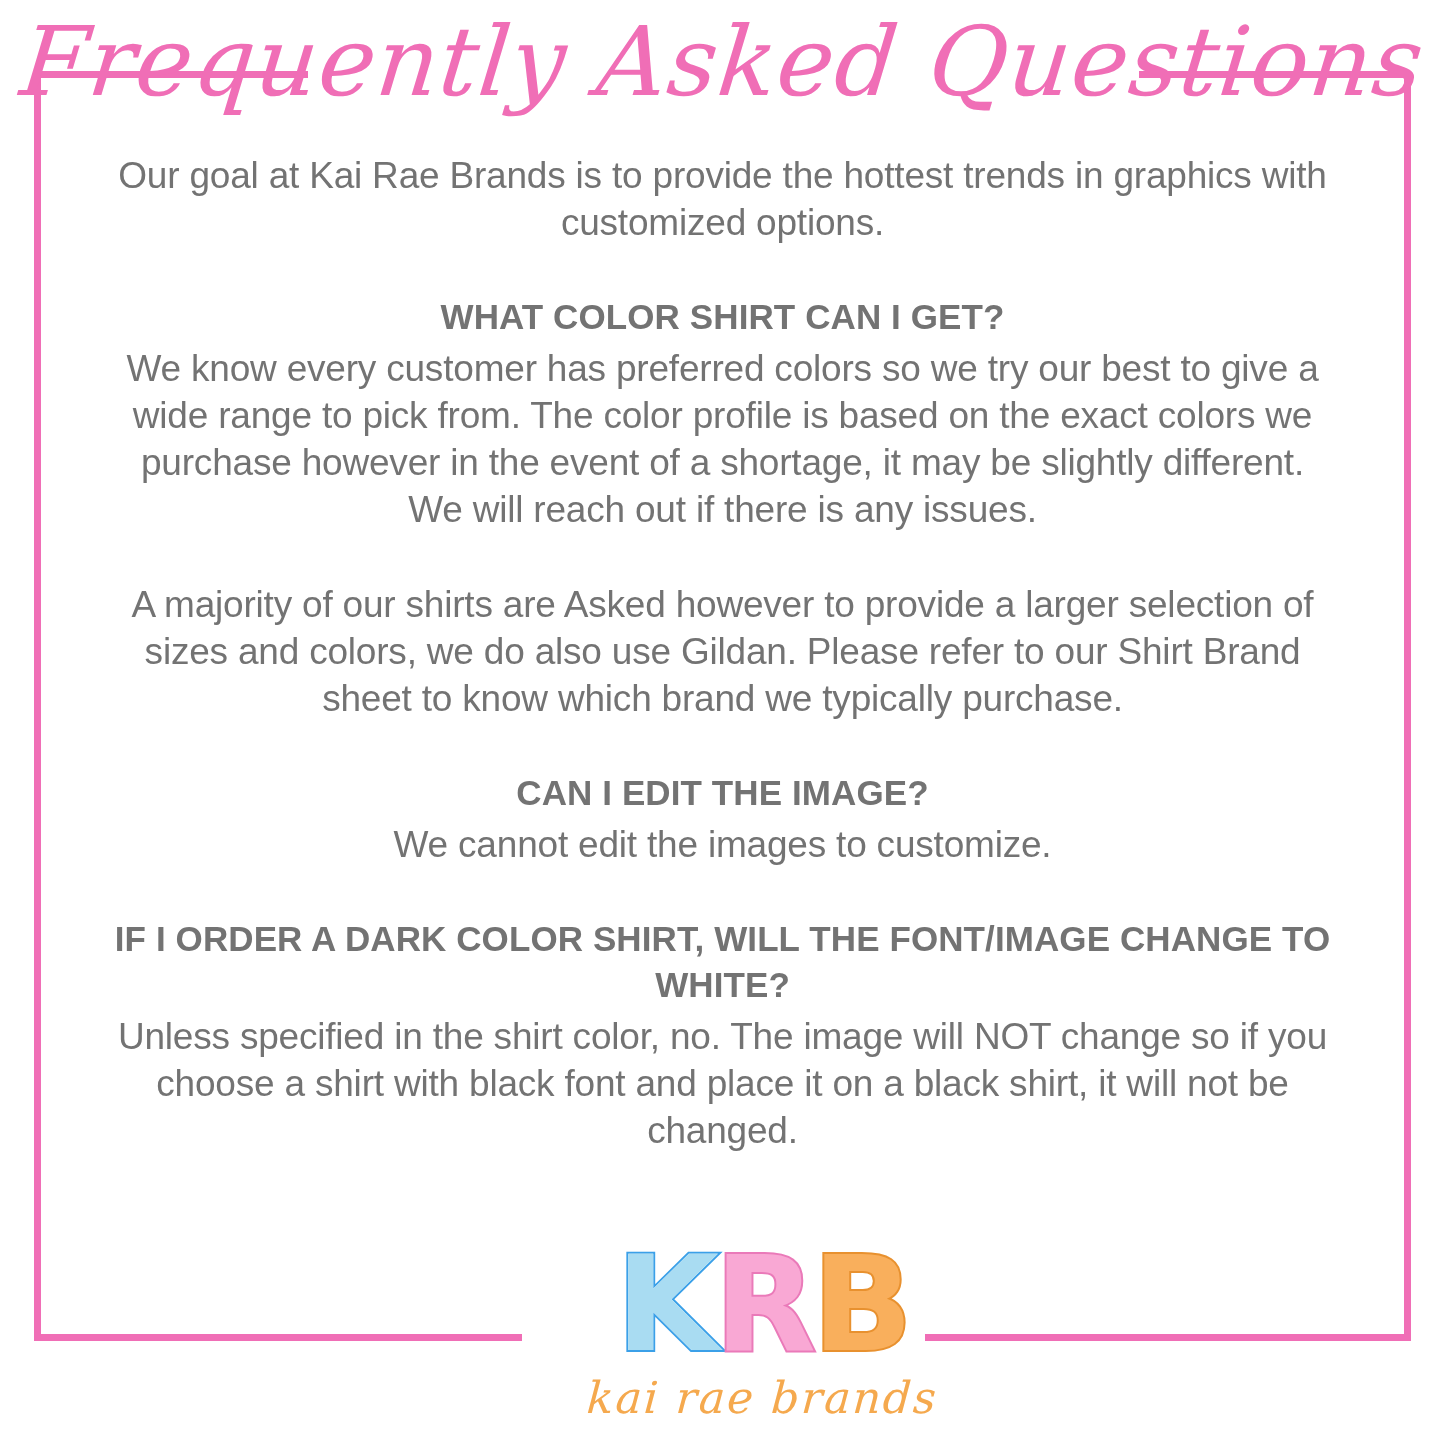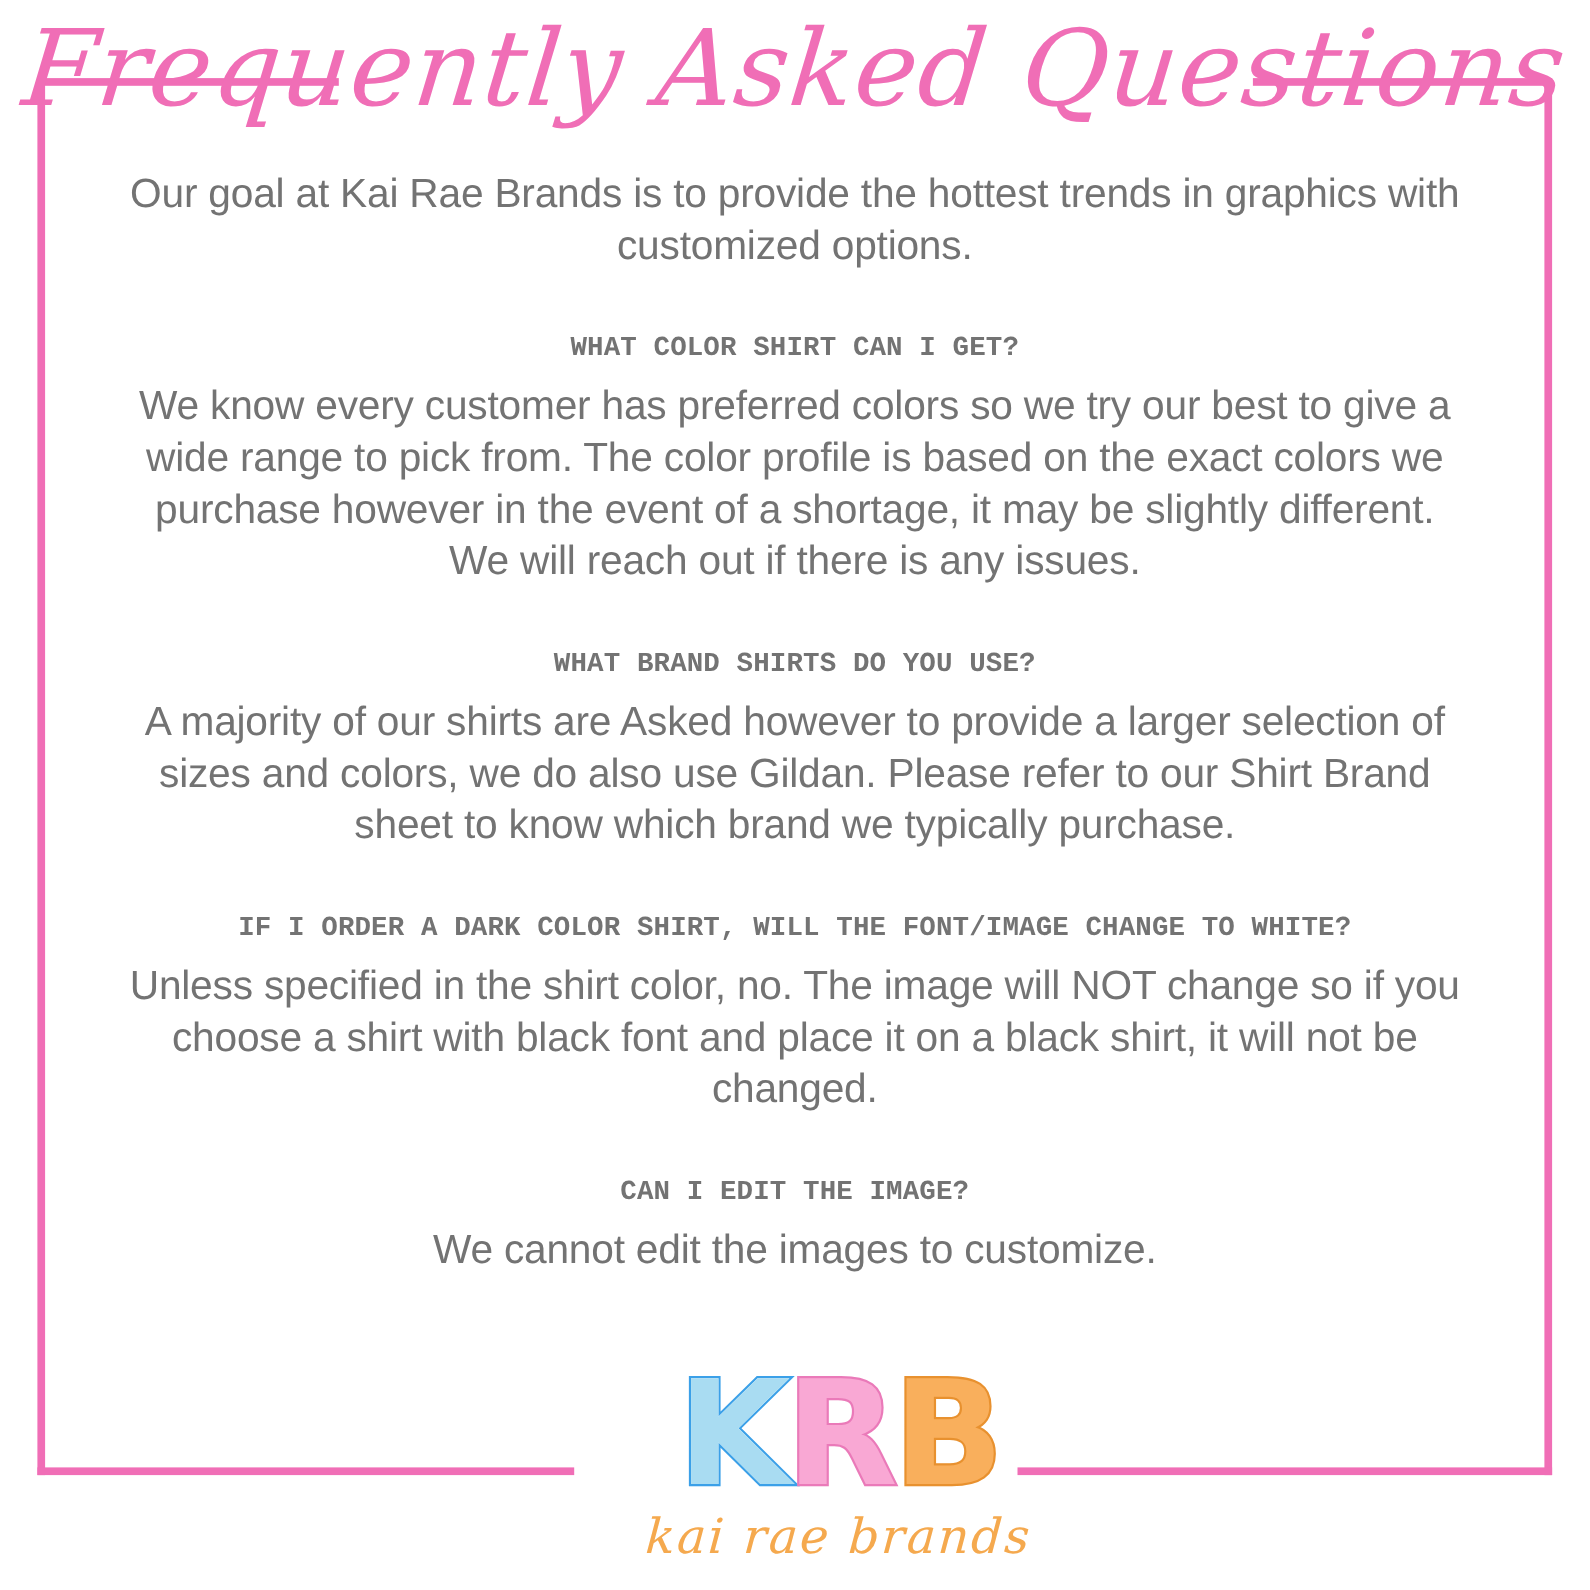--- a/index.html
+++ b/index.html
@@ -62,23 +62,23 @@
     font-family: "Liberation Sans", sans-serif;
     font-weight: 400;
     font-size: 37px;
     line-height: 47px;
     letter-spacing: -0.2px;
     margin: 0;
     padding: 0 6px;
   }
   .qa-block { margin-top: 48px; }
   .question {
-    font-family: Liberation Mono, monospace;
+    font-family: Liberation Sans, sans-serif;
     font-weight: 700;
-    font-size: 25px;
+    font-size: 35px;
     line-height: 46px;
     letter-spacing: 0.1px;
     margin: 0 0 5px 0;
     text-transform: uppercase;
   }
 
   
   #logo {
     position: absolute;
     left: 0;
@@ -141,32 +141,31 @@
   <div id="content">
 
     <p class="intro">Our goal at Kai Rae Brands is to provide the hottest trends in graphics with customized options.</p>
 
     <div class="qa-block">
       <h2 class="question">WHAT COLOR SHIRT CAN I GET?</h2>
       <p class="answer">We know every customer has preferred colors so we try our best to give a wide range to pick from. The color profile is based on the exact colors we purchase however in the event of a shortage, it may be slightly different. We will reach out if there is any issues.</p>
     </div>
 
     <div class="qa-block">
-      <h2 class="question">WHAT BRAND SHIRTS DO YOU USE?</h2>
       <p class="answer">A majority of our shirts are Asked however to provide a larger selection of sizes and colors, we do also use Gildan. Please refer to our Shirt Brand sheet to know which brand we typically purchase.</p>
+    </div>
+
+    <div class="qa-block">
+      <h2 class="question">CAN I EDIT THE IMAGE?</h2>
+      <p class="answer">We cannot edit the images to customize.</p>
     </div>
 
     <div class="qa-block">
       <h2 class="question">IF I ORDER A DARK COLOR SHIRT, WILL THE FONT/IMAGE CHANGE TO WHITE?</h2>
       <p class="answer">Unless specified in the shirt color, no. The image will NOT change so if you choose a shirt with black font and place it on a black shirt, it will not be changed.</p>
-    </div>
-
-    <div class="qa-block">
-      <h2 class="question">CAN I EDIT THE IMAGE?</h2>
-      <p class="answer">We cannot edit the images to customize.</p>
     </div>
 
   </div>
 
   <div id="logo">
     <div id="logo-letters">
       <span class="letter-k">K</span><span class="letter-r">R</span><span class="letter-b">B</span>
     </div>
     <div id="logo-tagline">kai rae brands</div>
   </div>

